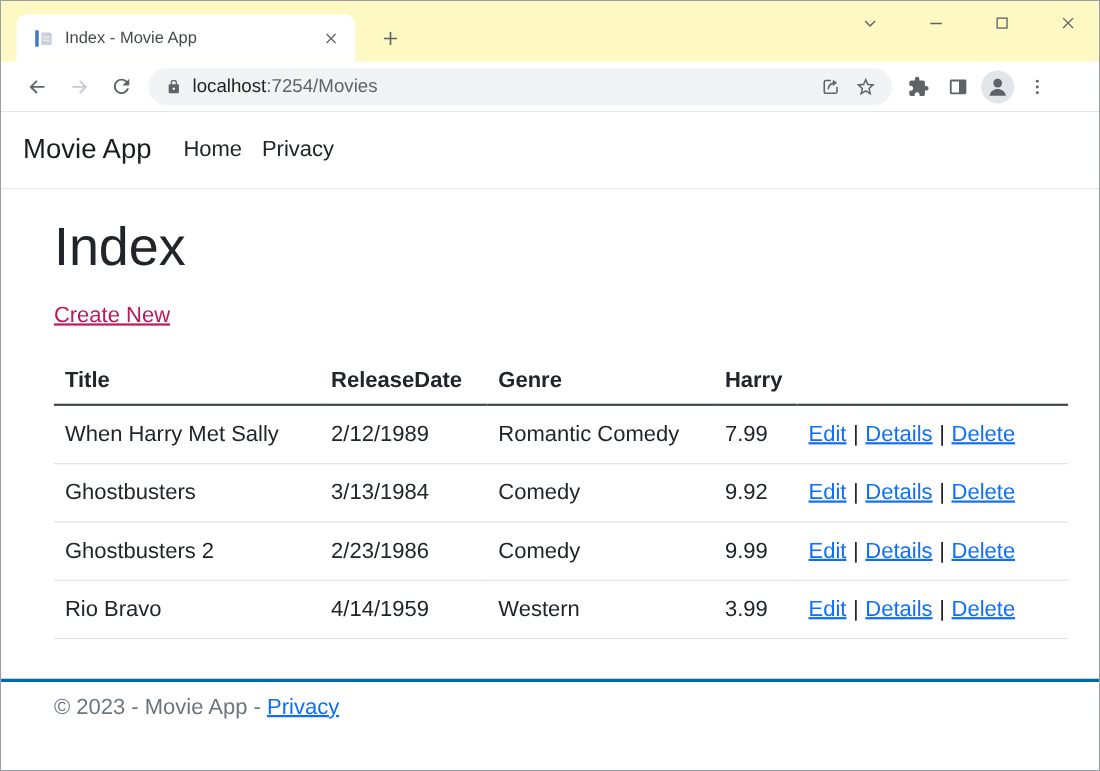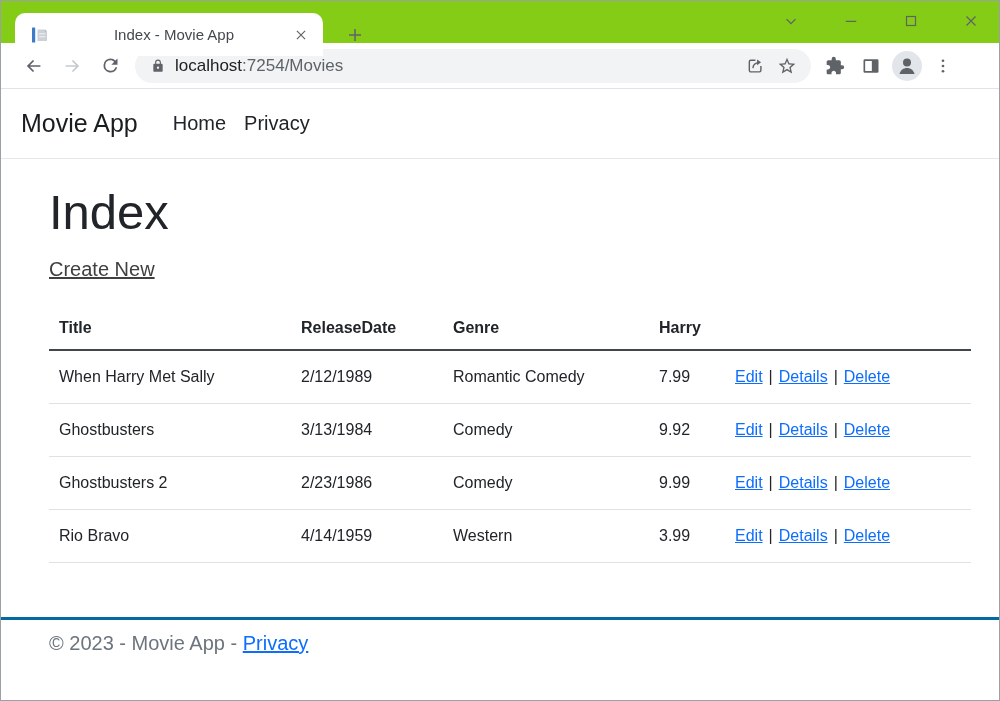--- a/index.html
+++ b/index.html
@@ -12,21 +12,21 @@
   .window {
     width: 1000px; height: 701px;
     border: 1px solid #9aa0a6;
     background: #fff;
     position: relative;
     overflow: hidden;
   }
 
   
   .tabstrip {
-    height: 42px; background: #84cc16; position: relative; text-align: center;
+    height: 55px; background: #fef9c3; position: relative;
   }
   .tab {
     position: absolute; left: 14px; top: 12px;
     width: 308px; height: 43px;
     background: #fff; border-radius: 10px 10px 0 0;
     display: flex; align-items: center;
     padding: 0 10px 0 16px;
   }
   .tab-title {
     flex: 1; font-size: 15px; color: #45494d; margin-left: 10px;
@@ -73,40 +73,40 @@
 
   
   .site-navbar {
     height: 70px; background: #fff;
     border-bottom: 1px solid #e7e7e7;
     display: flex; align-items: center;
     padding: 0 20px;
   }
   .brand {
     font-size: 25px; color: #1a1d20; text-decoration: none;
-    margin-right: 26px; cursor: pointer;
+    margin-right: 20px; cursor: pointer;
   }
   .nav-link {
     font-size: 20px; color: #212529; text-decoration: none;
     padding: 0 9px; cursor: pointer;
   }
 
   
   .main { padding: 24px 28px 0 48px; }
   h1.page-title {
     font-size: 49px; line-height: 1.2; font-weight: 500;
     color: #212529; margin: 0;
   }
   .create-link {
-    display: inline-block; margin-top: 16px;
-    font-size: 20px; color: #404040; text-decoration: underline; cursor: pointer;
+    display: inline-block; margin-top: 21px;
+    font-size: 20px; color: #be185d; text-decoration: underline; cursor: pointer;
   }
   table.movies {
     width: 100%; border-collapse: collapse; margin-top: 24px;
-    font-size: 16px; color: #212529;
+    font-size: 20px; color: #212529;
   }
   table.movies th {
     text-align: left; font-weight: 700;
     padding: 8px 10px 6px 10px; line-height: 30px;
     border-bottom: 2px solid #41464b;
   }
   table.movies td {
     padding: 11px 10px; line-height: 30px;
     border-bottom: 1px solid #dee2e6;
   }

